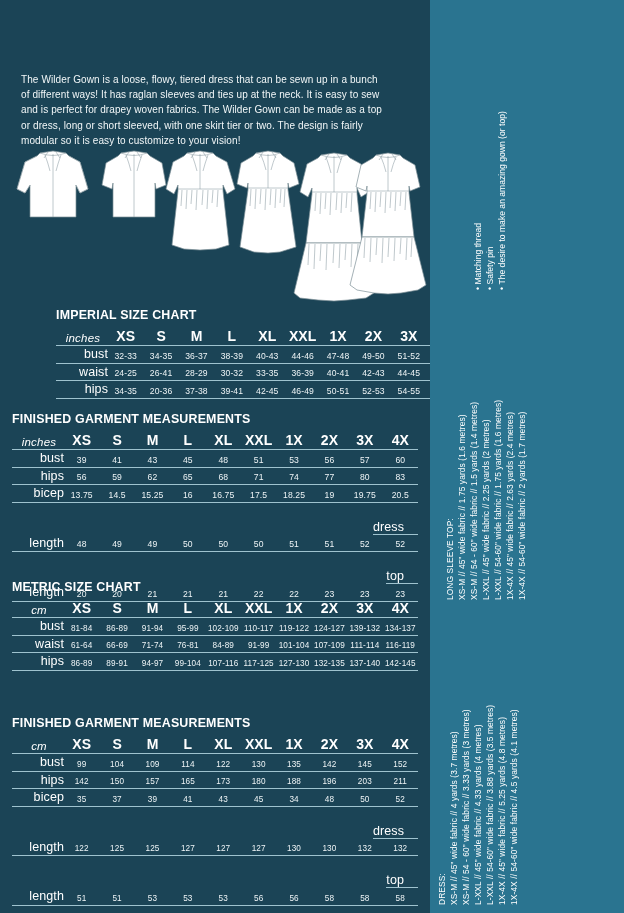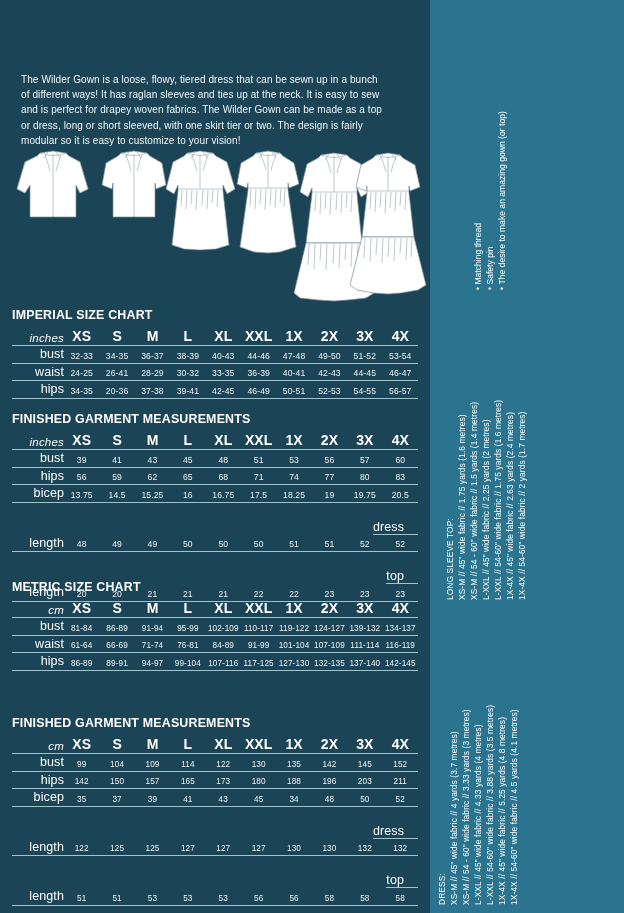--- a/index.html
+++ b/index.html
@@ -49,21 +49,21 @@
     padding:2px 0 2px 0;text-align:center;vertical-align:bottom;
     border-bottom:1px solid #9fc3cf;
     font-weight:normal;white-space:nowrap;
   }
   table.sz thead th{
     font-size:14px;font-weight:bold;color:#ffffff;
     padding-bottom:1px;
   }
   table.sz thead th.unit{
     font-size:11.5px;font-weight:normal;font-style:italic;
-    text-align:right;padding-left:2px;letter-spacing:.2px;
+    text-align:center;padding-left:2px;letter-spacing:.2px;
   }
   table.sz tbody th.rowlab{
     text-align:right;font-size:12.5px;color:#ffffff;padding-left:2px;
     letter-spacing:.1px;line-height:1.0;
   }
   table.sz tbody td{font-size:8.6px;letter-spacing:.1px;}
   table.sz.metric tbody td{font-size:8.2px;}
   tr.contLab th{border-bottom:none;padding-top:18px;padding-bottom:0;}
   .lab-underline{
     border-bottom:1px solid #9fc3cf;display:inline-block;
@@ -195,21 +195,21 @@
             <path d="M37 3 L33 9 M46 3 L50 9"></path>
             <path d="M30 4 Q42 9 54 4"></path>
             <path d="M25 41 L24 58 M30 41 L29 61 M35 41 L34 56 M40 41 L39 62 M45 41 L44 57 M50 41 L49 60 M55 41 L54 55 M60 41 L59 59"></path>
             <path d="M19 87 L18 107 M25 87 L24 111 M31 87 L30 104 M37 87 L36 112 M43 87 L42 106 M49 87 L48 110 M55 87 L54 103 M61 87 L60 109 M66 87 L65 106"></path>
           </g>
         </svg>
       </div>
 
     </div>
 
-    <div class="block" style="top:308px;">
+    <div class="block" style="top:308px;margin-left:44px;">
       <div class="block-title">IMPERIAL SIZE CHART</div>
       <table class="sz">
         <colgroup>
             <col class="lab">
             <col span="10">
           </colgroup>
         <thead>
           <tr>
             <th class="unit">inches</th>
             <th>XS</th>

